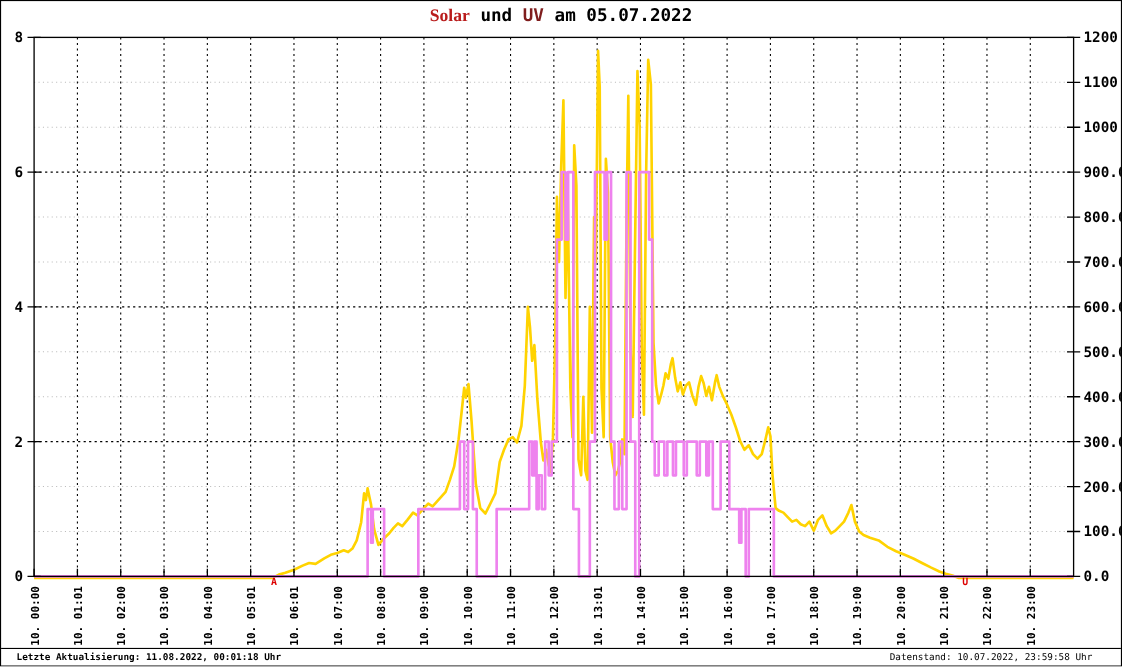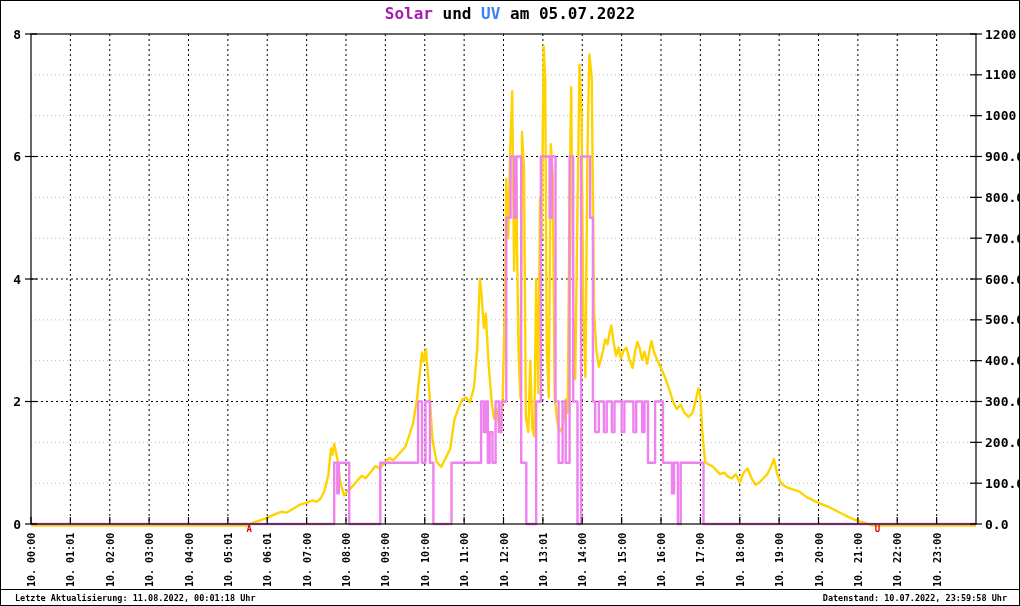--- a/index.html
+++ b/index.html
@@ -3,21 +3,21 @@
 <meta charset="utf-8">
 <style>
   html,body{margin:0;padding:0;background:#fff;}
   #page{position:relative;width:1018px;height:604px;border:1px solid #000;background:#fff;
         font-family:"DejaVu Sans Mono","Liberation Mono",monospace;}
   #title{position:absolute;top:3px;left:0;width:100%;text-align:center;
          font-size:16px;font-weight:bold;letter-spacing:0px;white-space:pre;}
   #chart-svg{position:absolute;left:0;top:0;}
   #footer-line{position:absolute;left:0;top:588px;width:100%;border-top:1px solid #000;}
   #footer-left{position:absolute;left:14px;top:592px;font-size:8.5px;font-weight:bold;}
-  #footer-right{position:absolute;right:12px;top:592px;font-size:8.5px;font-weight:bold;}
+  #footer-right{position:absolute;right:26px;top:592px;font-size:8.5px;font-weight:normal;}
 </style>
 </head>
 <body>
 
 <div id="page">
   <svg id="chart-svg" width="1018" height="604">
       <g>
         <line x1="30" y1="482.1666666666667" x2="975" y2="482.1666666666667" stroke="#bdbdbd" stroke-width="1" stroke-dasharray="1,3"></line>
         <line x1="30" y1="441.3333333333333" x2="975" y2="441.3333333333333" stroke="#bdbdbd" stroke-width="1" stroke-dasharray="1,3"></line>
         <line x1="30" y1="359.66666666666663" x2="975" y2="359.66666666666663" stroke="#bdbdbd" stroke-width="1" stroke-dasharray="1,3"></line>
@@ -148,17 +148,17 @@
         <line x1="969" y1="73.83333333333331" x2="981" y2="73.83333333333331" stroke="#000000" stroke-width="1.2"></line>
         <text x="984" y="78.33333333333331" text-anchor="start" font-size="13px" font-weight="bold" font-family="&quot;DejaVu Sans Mono&quot;,&quot;Liberation Mono&quot;,monospace" fill="#000">1100.0</text>
         <line x1="969" y1="33" x2="981" y2="33" stroke="#000000" stroke-width="1.2"></line>
         <text x="984" y="37.5" text-anchor="start" font-size="13px" font-weight="bold" font-family="&quot;DejaVu Sans Mono&quot;,&quot;Liberation Mono&quot;,monospace" fill="#000">1200.0</text>
       </g>
       <g>
         <text x="248.13750000000002" y="531" text-anchor="middle" font-size="9px" font-weight="bold" font-family="&quot;DejaVu Sans Mono&quot;,&quot;Liberation Mono&quot;,monospace" fill="#dd0000">A</text>
         <text x="876.5625" y="531" text-anchor="middle" font-size="9px" font-weight="bold" font-family="&quot;DejaVu Sans Mono&quot;,&quot;Liberation Mono&quot;,monospace" fill="#dd0000">U</text>
       </g>
     </svg>
-  <div id="title"><span id="t-solar" style="color: #a21caf;">Solar</span><span id="t-mid"> und </span><span id="t-uv" style="color: #3b82f6; margin-top: 28px;">UV</span><span id="t-date"> am 05.07.2022</span></div>
+  <div id="title"><span id="t-solar" style="color: #b91c1c; font-family: Liberation Serif, serif;">Solar</span><span id="t-mid"> und </span><span id="t-uv" style="color: #7f1d1d; margin-top: 28px;">UV</span><span id="t-date"> am 05.07.2022</span></div>
   <div id="footer-line"></div>
   <div id="footer-left">Letzte Aktualisierung: 11.08.2022, 00:01:18 Uhr</div>
   <div id="footer-right">Datenstand: 10.07.2022, 23:59:58 Uhr</div>
 </div>
 
 </body></html>

